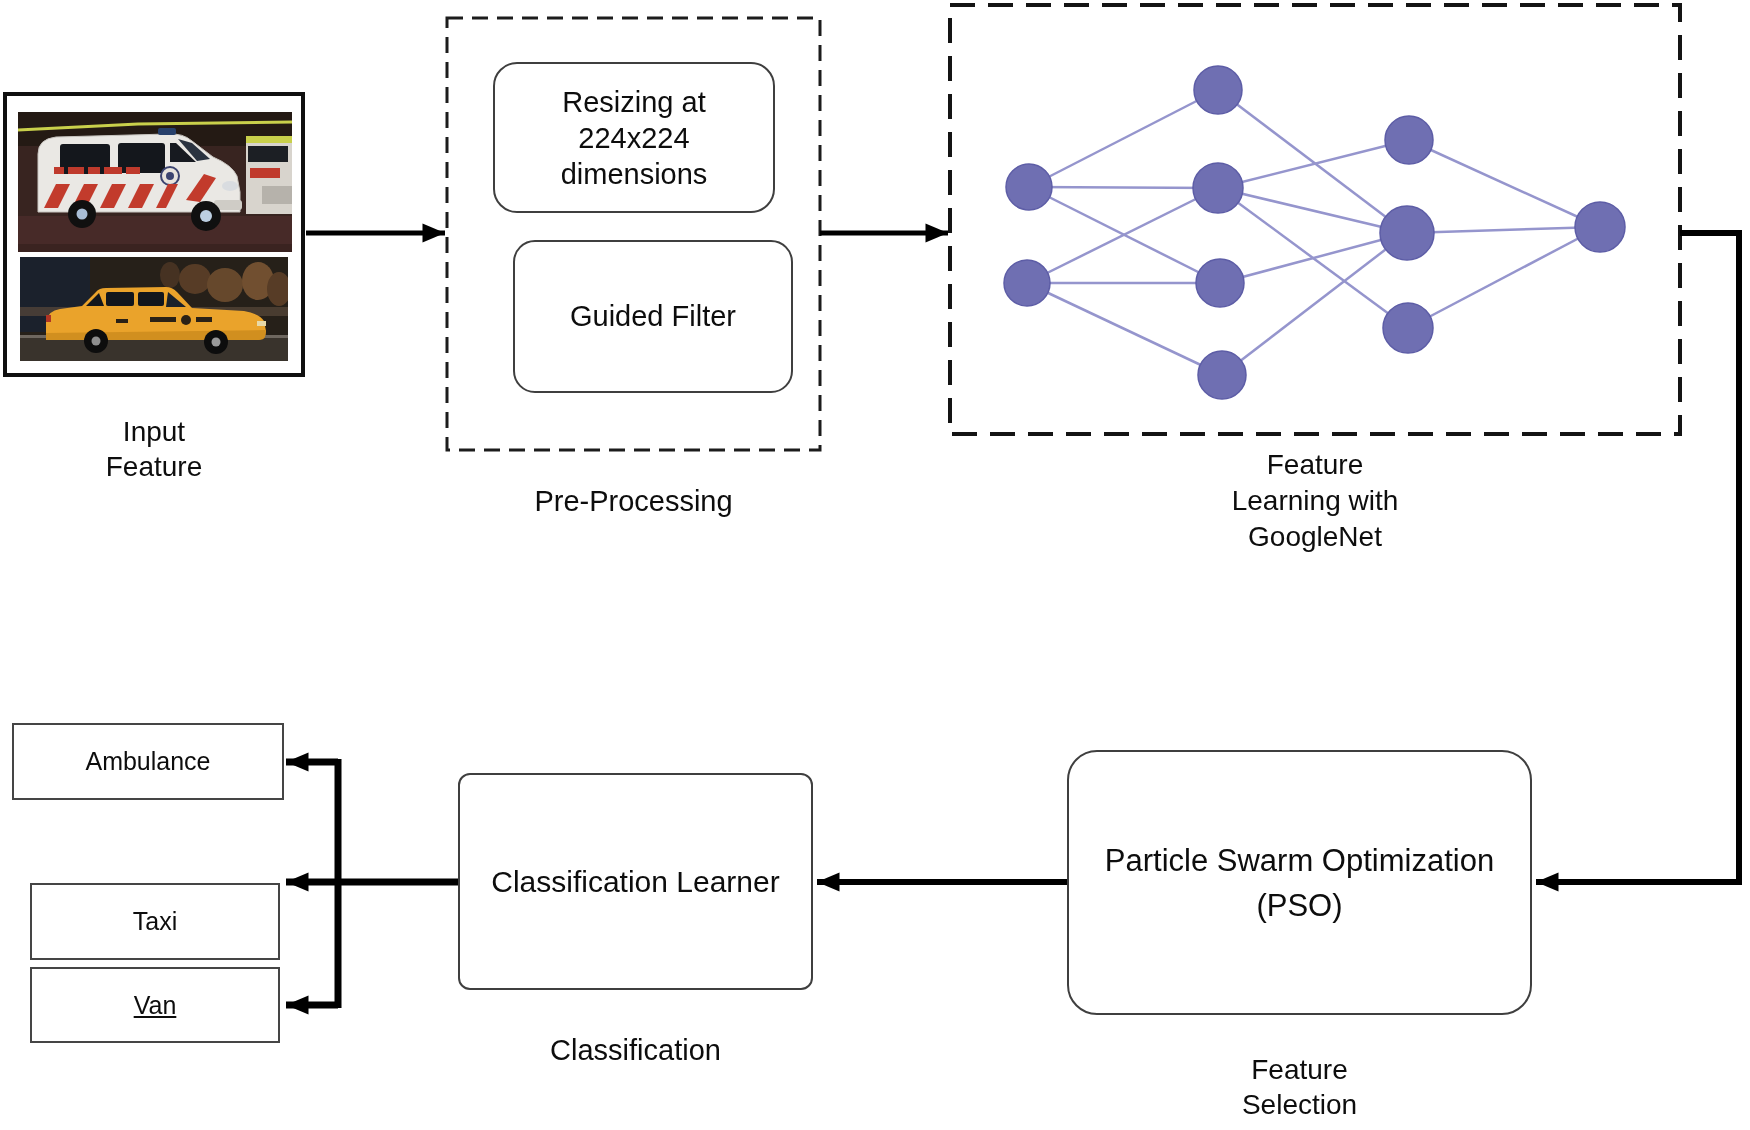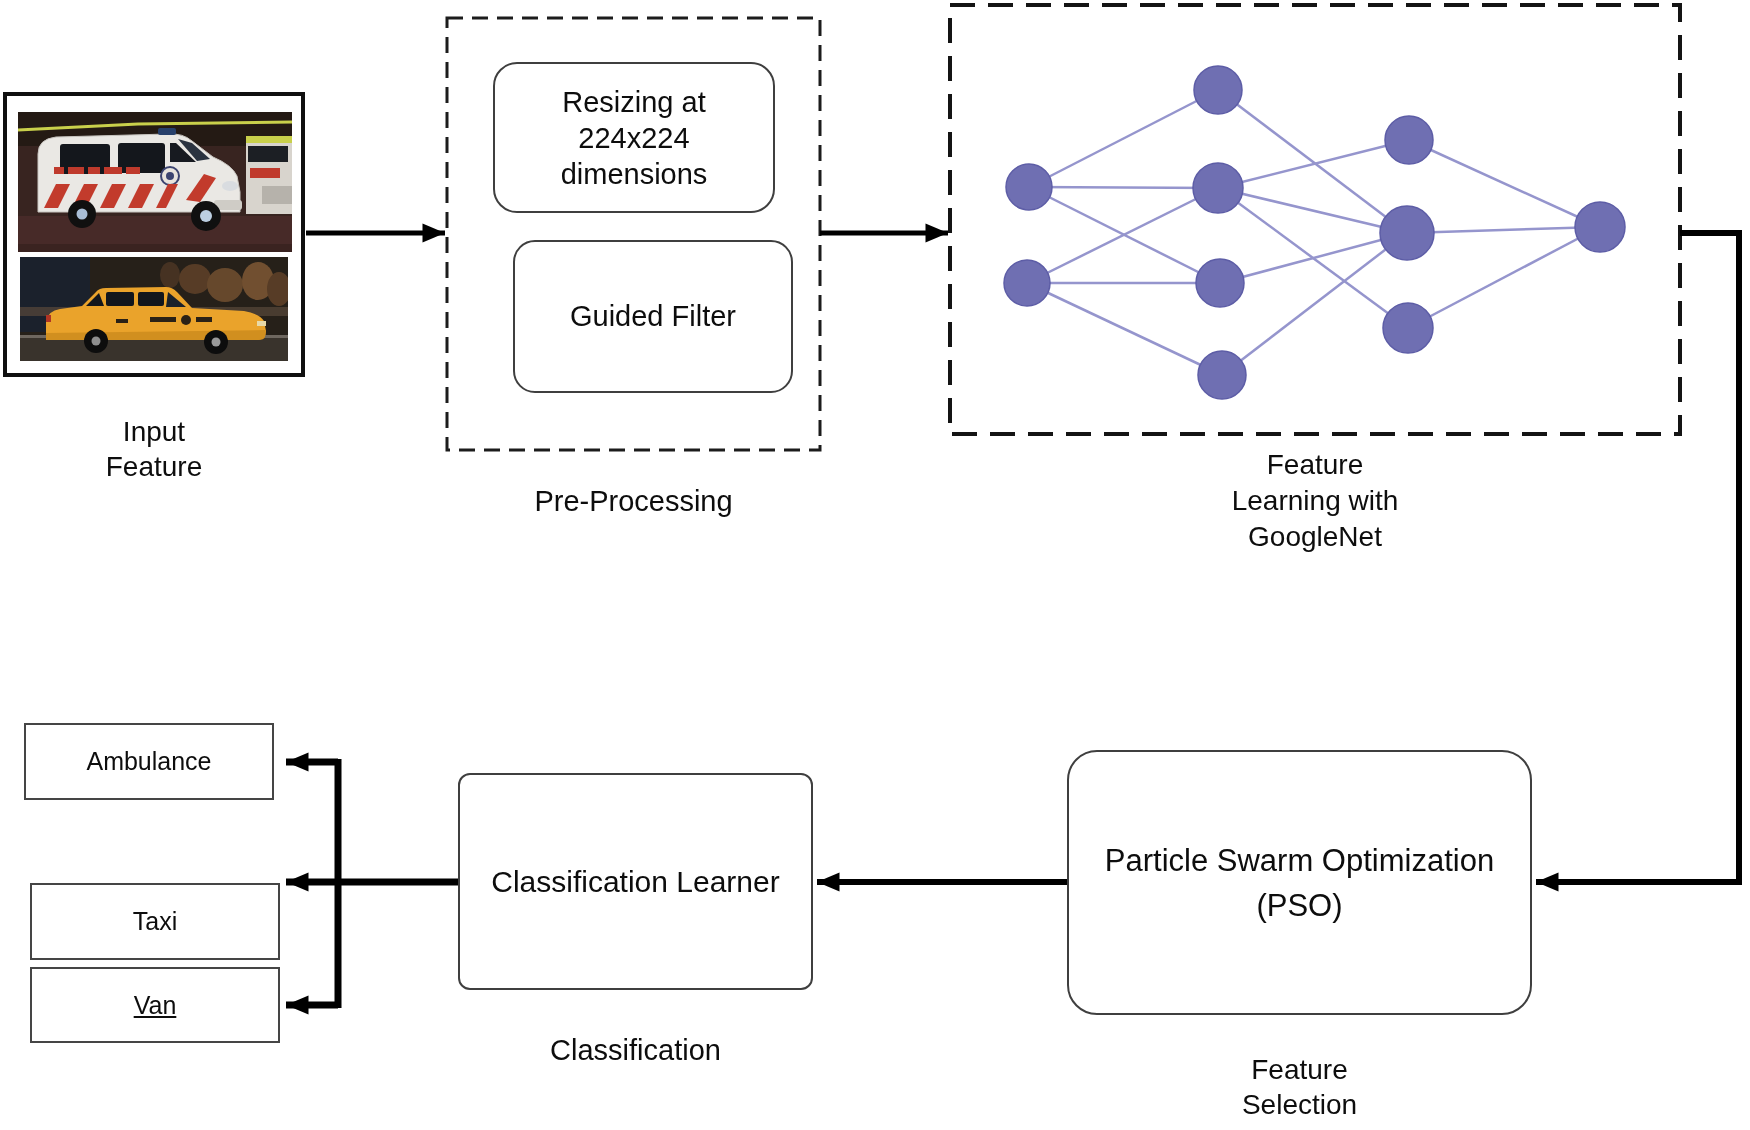--- a/index.html
+++ b/index.html
@@ -178,19 +178,19 @@
   <div class="rbox" style="left:1067px;top:750px;width:465px;height:265px;font-size:31px;line-height:45px;border-radius:30px;">Particle Swarm Optimization
 (PSO)</div>
 
   <div class="lbl" style="left:1067px;top:1052px;width:465px;font-size:28px;line-height:35px;">Feature
 Selection</div>
 
   <div class="rbox" style="left:458px;top:773px;width:355px;height:217px;font-size:30px;border-radius:12px;">Classification Learner</div>
 
   <div class="lbl" style="left:458px;top:1034px;width:355px;font-size:29px;">Classification</div>
 
-  <div class="classbox" style="left:24px;top:723px;width:250px;height:77px;">Ambulance</div>
+  <div class="classbox" style="left:12px;top:723px;width:272px;height:77px;">Ambulance</div>
 
   <div class="classbox" style="left:30px;top:883px;width:250px;height:77px;">Taxi</div>
 
   <div class="classbox" style="left:30px;top:967px;width:250px;height:76px;text-decoration:underline;">Van</div>
 
 </div>
 
 </body></html>

